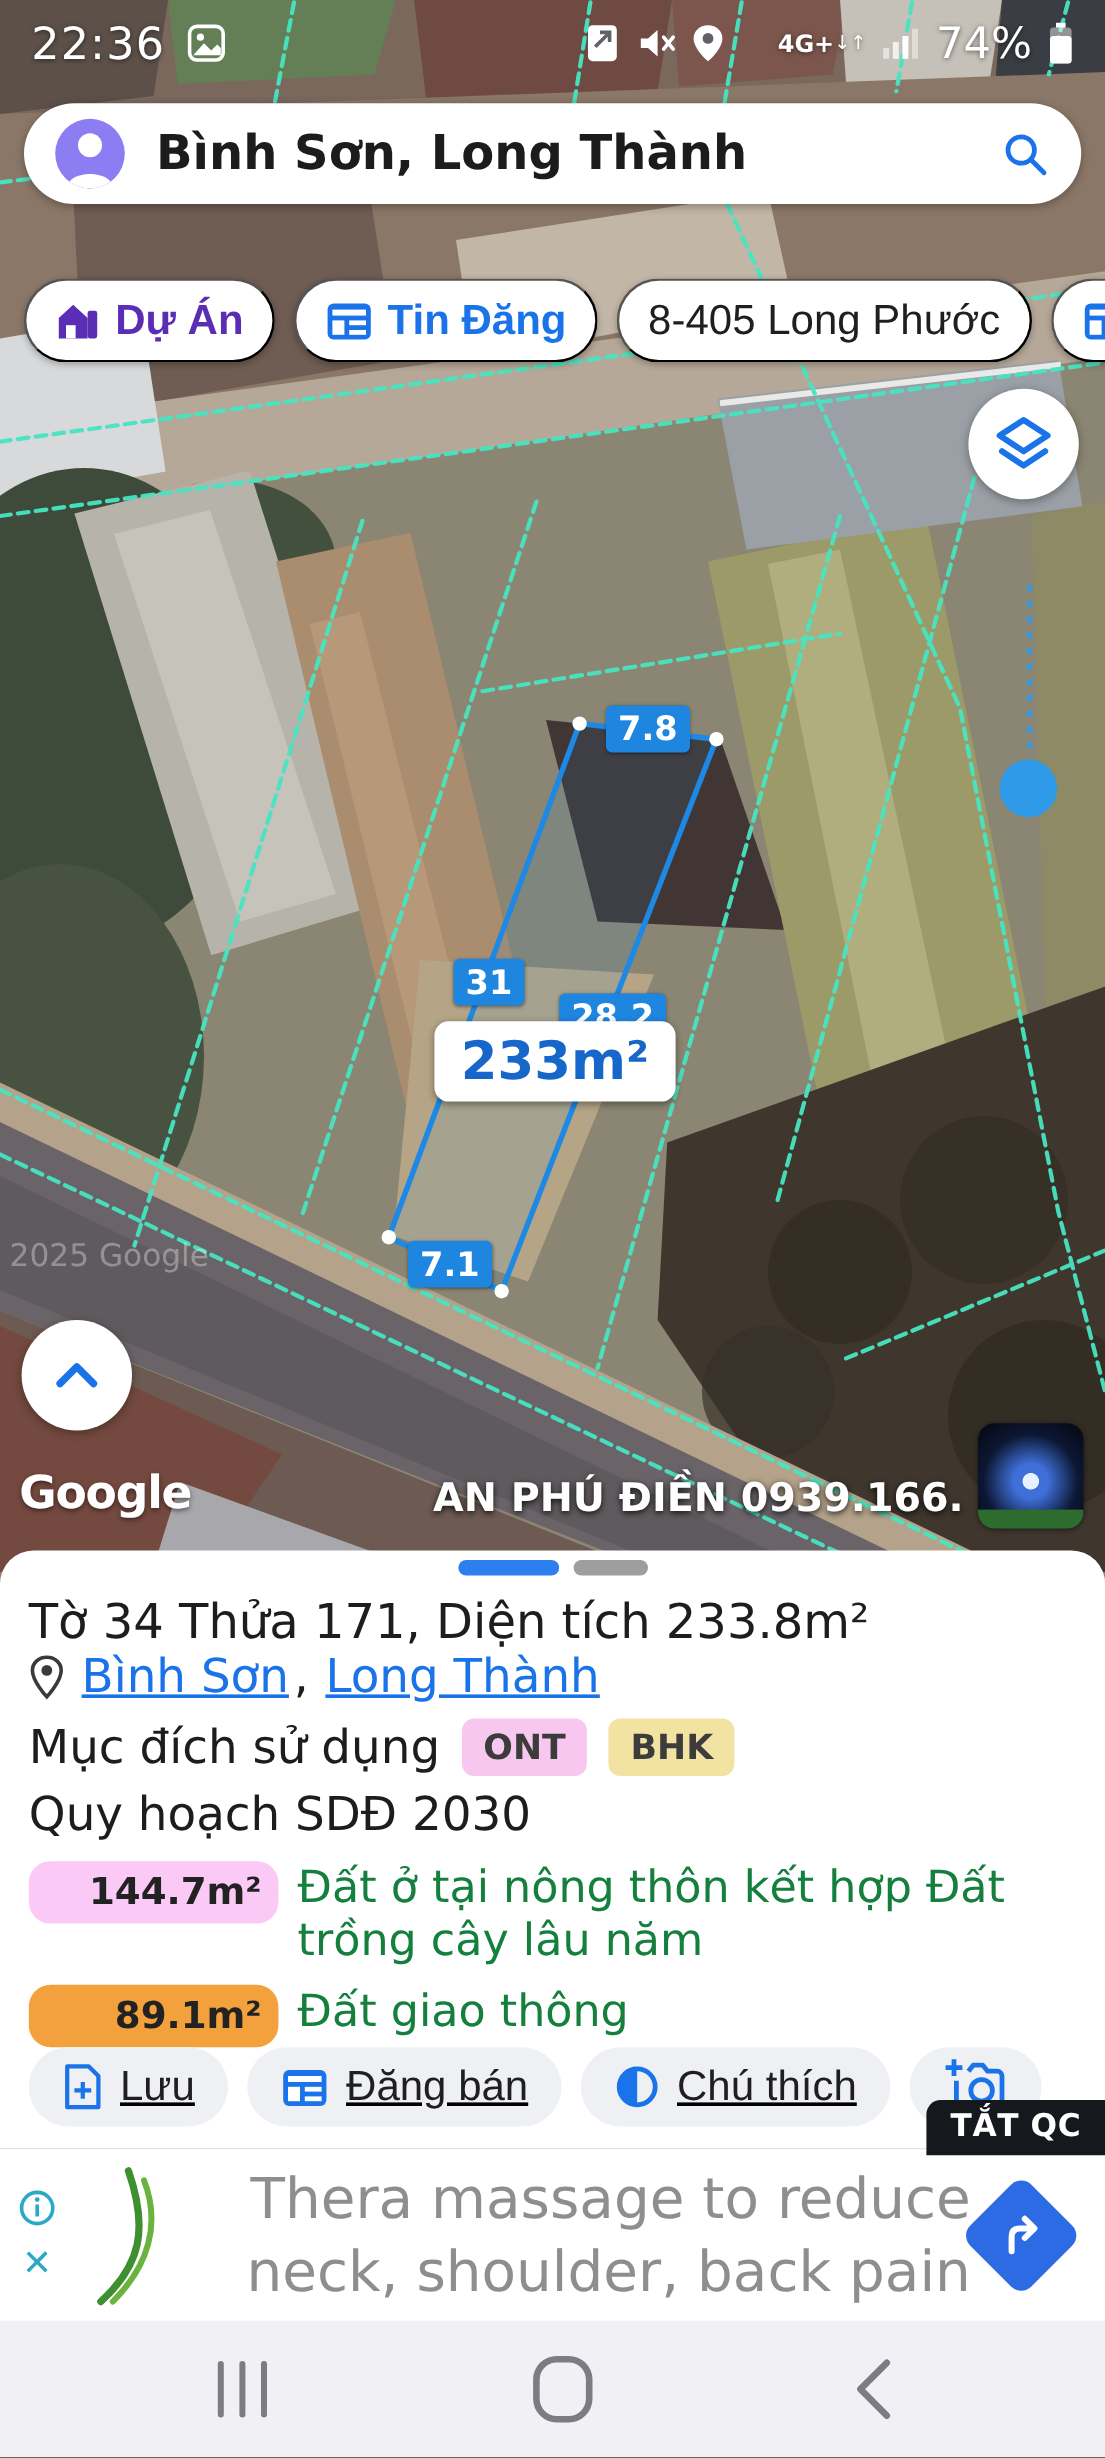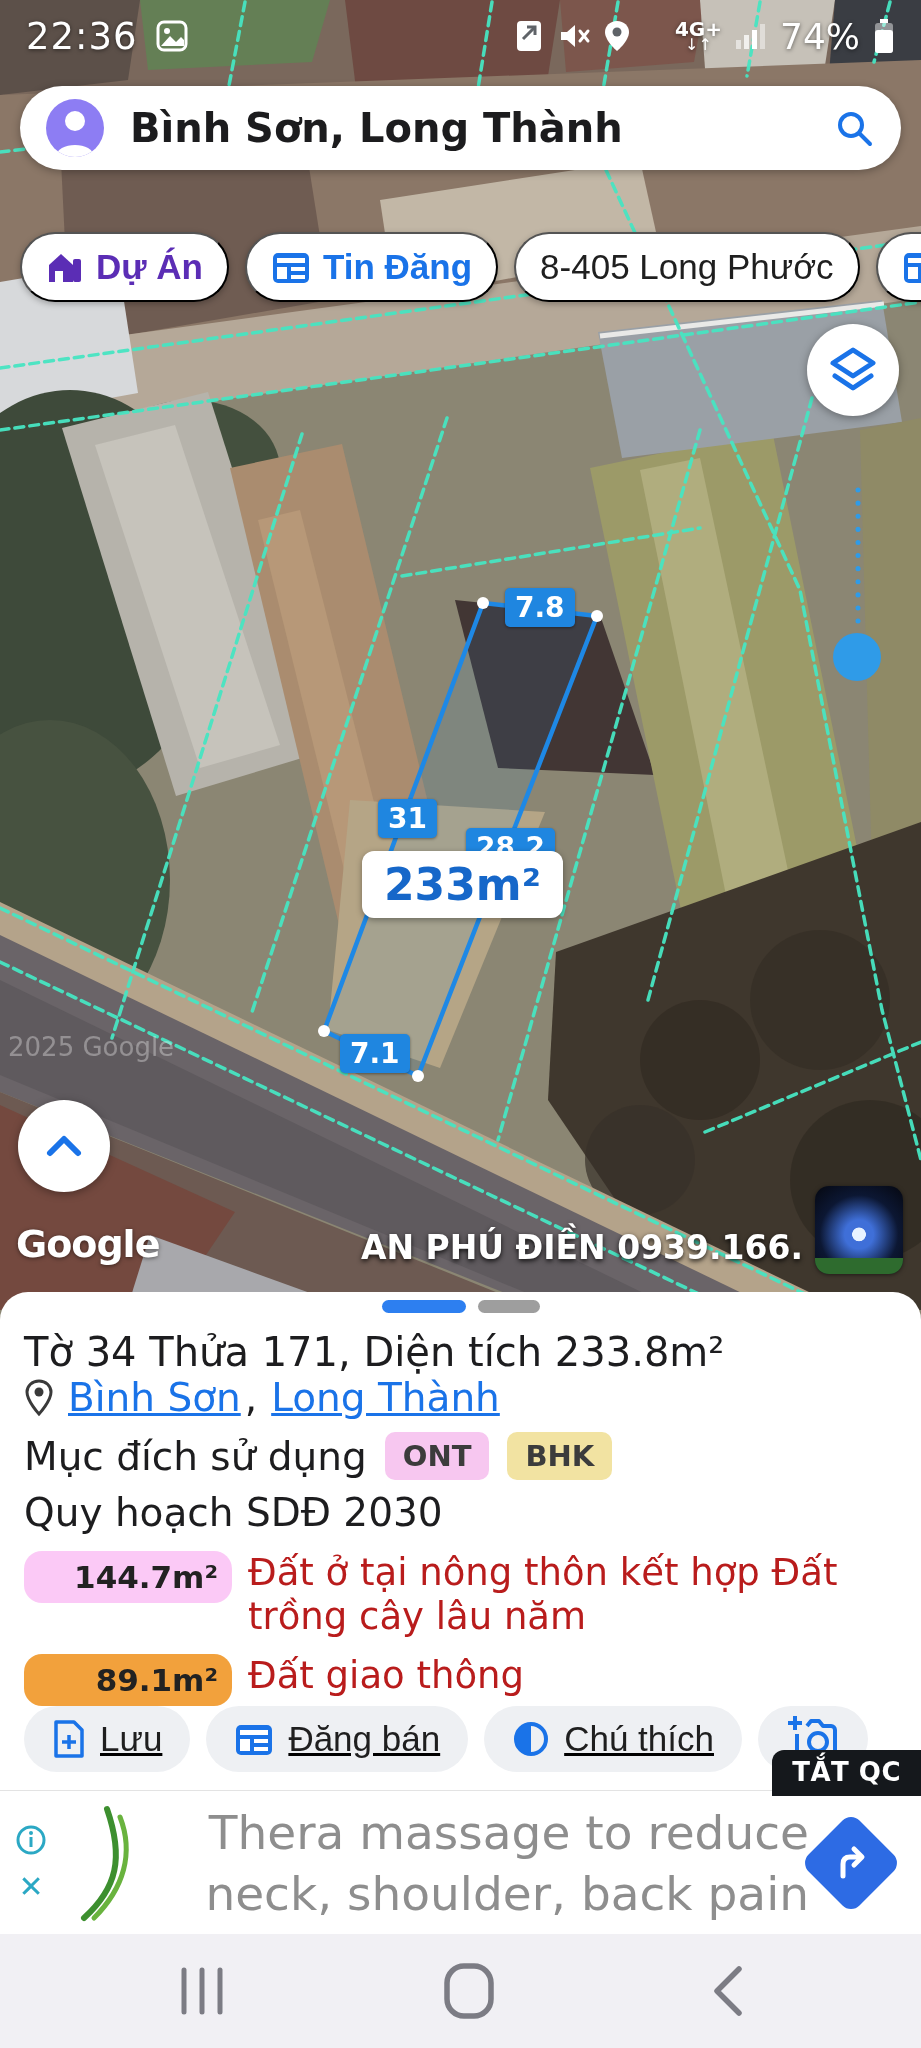--- a/index.html
+++ b/index.html
@@ -59,21 +59,21 @@
   .sheet-title{margin-top:16px;font-size:40px;color:#1d1d1f;}
   .sheet-title b{font-weight:normal;}
   .loc-row{display:flex;align-items:center;gap:14px;font-size:39px;color:#1d1d1f;}
   .loc-link{color:#1a73e8;text-decoration:underline;}
   .purpose-row{margin-top:12px;display:flex;align-items:center;gap:18px;font-size:39px;color:#1d1d1f;}
   .use-badge{font-size:29px;font-weight:bold;color:#3c3c3c;padding:7px 18px;border-radius:10px;}
   .plan-row{margin-top:10px;font-size:39px;color:#1d1d1f;}
   .use-row{margin-top:16px;display:flex;align-items:flex-start;gap:16px;}
   .use-pill{flex:0 0 208px;height:52px;border-radius:18px;display:flex;align-items:center;justify-content:flex-end;
     padding-right:14px;box-sizing:border-box;font-size:31px;font-weight:bold;color:#222;}
-  .use-desc{font-size:37px;color:#b91c1c;line-height:1.18;max-width:660px;}
+  .use-desc{font-size:37px;color:#15803d;line-height:1.18;max-width:660px;}
   .actions{display:flex;gap:16px;align-items:flex-end;text-decoration:underline;}
   .action-pill{height:66px;background:#eef0f3;border-radius:33px;display:flex;align-items:center;gap:14px;
     padding:0 28px;font-size:35px;color:#1f1f1f;border:none;white-space:nowrap;}
   .camera-pill{flex:0 0 110px;margin-right:-46px;justify-content:center;background:#eef0f3;}
 
   
   .tatqc{position:absolute;right:0;top:1750px;z-index:45;background:#15181c;color:#fff;font-size:26px;
     font-weight:bold;padding:7px 20px 9px 20px;border-radius:12px 0 0 0;letter-spacing:.5px;}
   .adbar{position:absolute;left:0;right:0;top:1790px;height:144px;background:#fff;z-index:44;
     border-top:1px solid #e3e3e3;display:flex;align-items:center;}
@@ -190,21 +190,21 @@
             <path d="M4 12 h6 l8 -7 v22 l-8 -7 h-6 z" fill="#fff"></path>
             <path d="M23 11 l8 10 M31 11 l-8 10" stroke="#fff" stroke-width="3" stroke-linecap="round"></path>
           </svg>
       </span>
       <span>
         <svg width="26" height="32" viewBox="0 0 26 32">
             <path d="M13 1 C6 1 1 6 1 12 C1 21 13 31 13 31 C13 31 25 21 25 12 C25 6 20 1 13 1 Z" fill="#fff"></path>
             <circle cx="13" cy="12" r="4.5" fill="#5f6368"></circle>
           </svg>
       </span>
-      <span style="display:flex;flex-direction:column;align-items:center;line-height:.9;margin-left:32px;">
+      <span style="display:flex;align-items:center;line-height:.9;margin-left:32px;">
         <span style="font-size:20px;font-weight:bold;">4G+</span>
         <span style="font-size:16px;">↓↑</span>
       </span>
       <span>
         <svg width="32" height="28" viewBox="0 0 32 28">
             <rect x="1" y="18" width="5" height="9" fill="#fff" opacity=".55"></rect>
             <rect x="9" y="13" width="5" height="14" fill="#fff" opacity=".75"></rect>
             <rect x="17" y="8" width="5" height="19" fill="#fff"></rect>
             <rect x="25" y="2" width="5" height="25" fill="#fff" opacity=".45"></rect>
           </svg>

